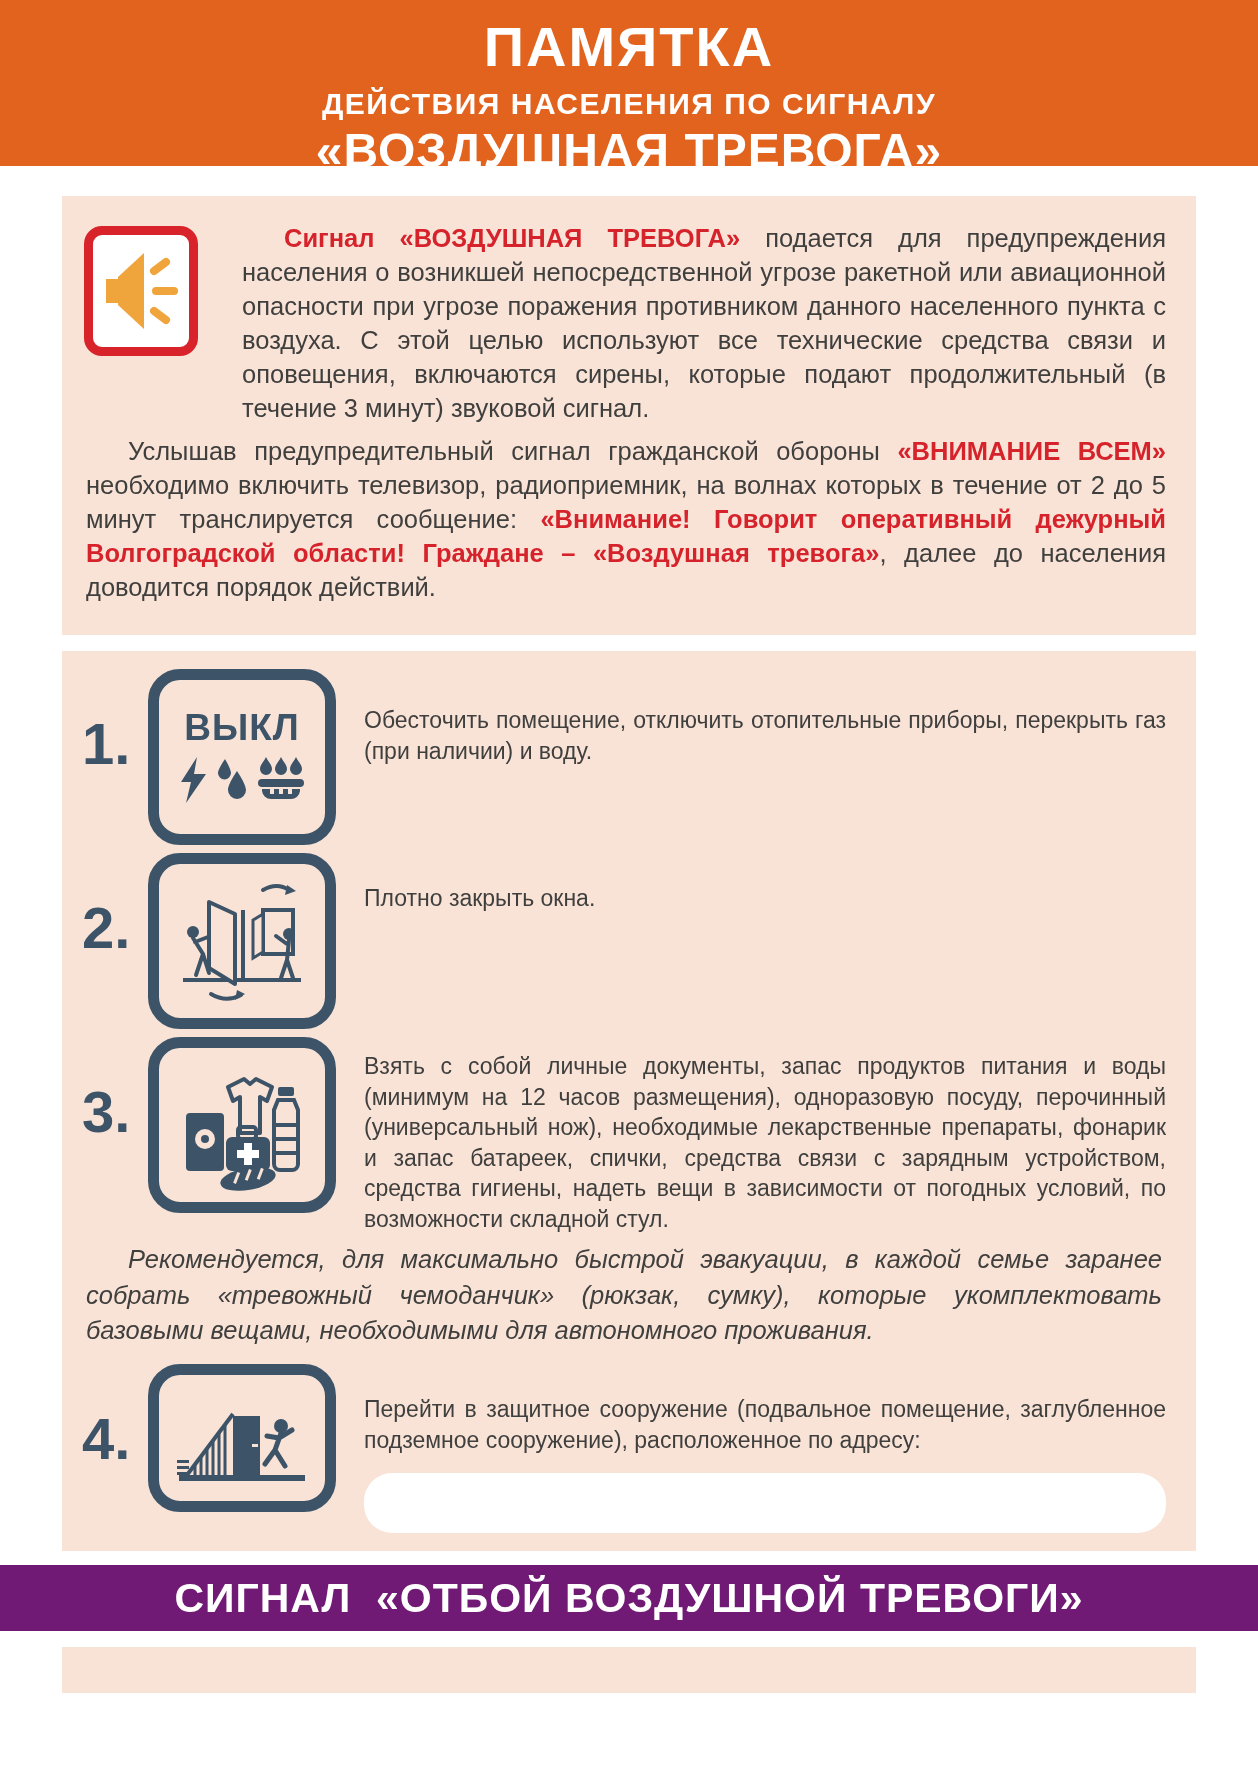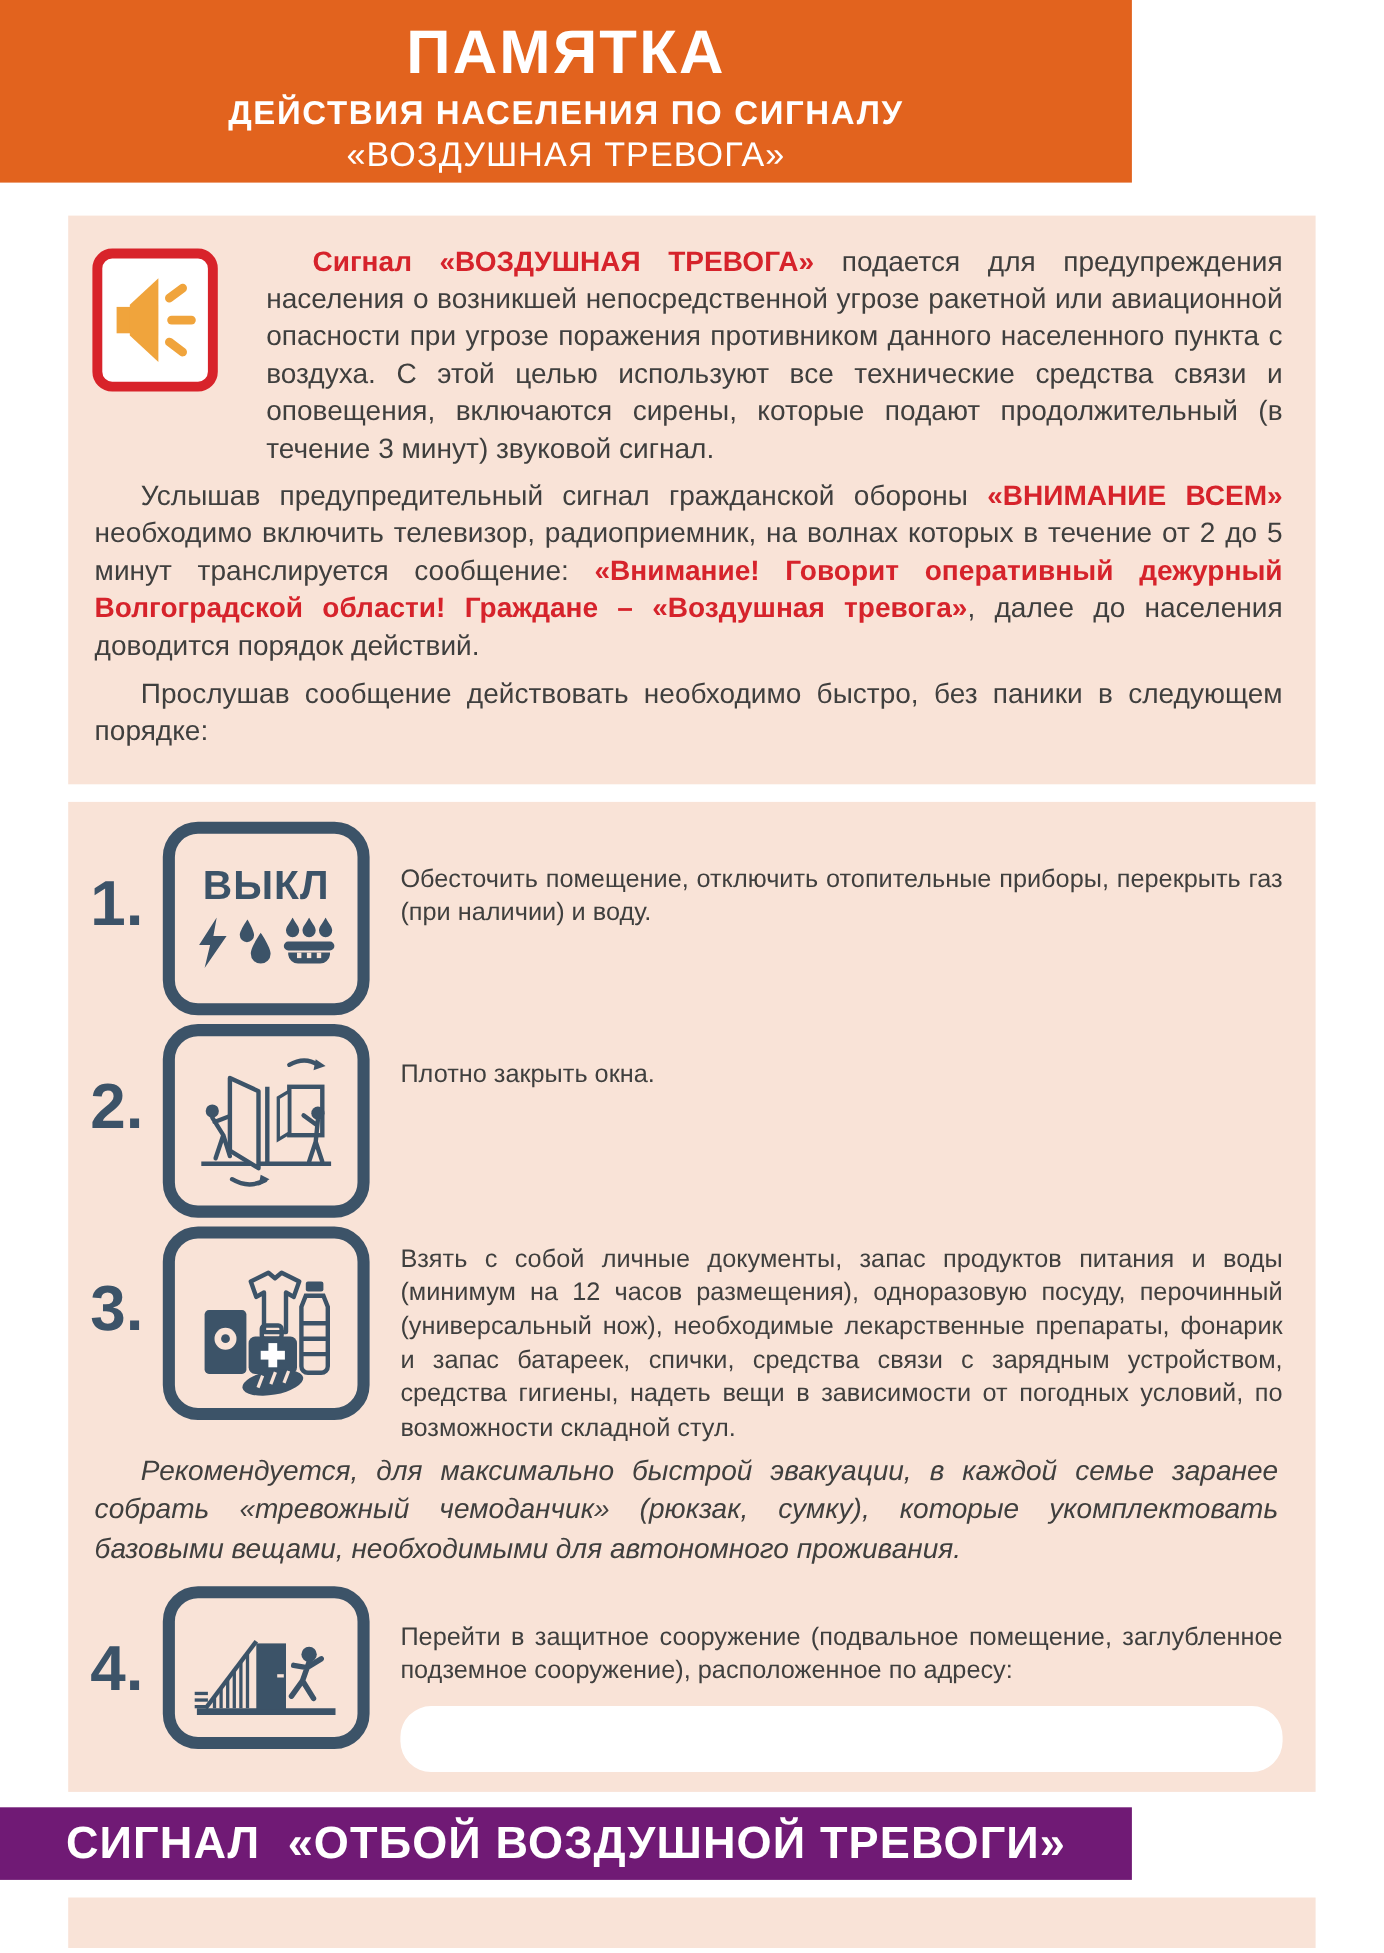--- a/index.html
+++ b/index.html
@@ -1,24 +1,24 @@
 <!DOCTYPE html>
 <html lang="ru"><head>
 <meta charset="utf-8">
 <style>
   * { box-sizing: border-box; }
   body { margin:0; background:#ffffff; font-family:"Liberation Sans", sans-serif; }
   .page { width:1258px; margin:0 auto; background:#ffffff; }
 
   
-  .band { width:1029px; }
+  .band { width:1258px; }
   .header { background:#E2631E; height:166px; color:#ffffff; text-align:center; padding-top:18px; }
   .h-title { font-size:56px; font-weight:bold; letter-spacing:2px; line-height:1.05; }
   .h-sub1  { font-size:30px; font-weight:bold; letter-spacing:1.5px; margin-top:10px; }
-  .h-sub2  { font-size:31px; font-weight:normal; letter-spacing:1px; margin-top:2px; }
+  .h-sub2  { font-size:48px; font-weight:bold; letter-spacing:1px; margin-top:2px; }
 
   .panel { margin:0 62px; background:#F9E3D7; color:#3F3F3E; }
 
   
   .intro { margin-top:30px; position:relative; padding:26px 30px 20px 24px; font-size:25.5px; line-height:1.33; }
   .icon-card { position:absolute; left:22px; top:30px; width:114px; height:130px;
                background:#ffffff; border-radius:18px; display:flex; align-items:center; justify-content:center; }
   .red-card  { border:9px solid #D8232A; }
   .para { margin:0 0 10px 0; text-align:justify; text-indent:42px; }
   .beside { margin-left:156px; }
@@ -67,21 +67,20 @@
       <svg width="78" height="88" viewBox="0 0 78 88" aria-hidden="true">
         <rect x="4" y="32" width="13" height="24" fill="#F0A43C"></rect>
         <polygon points="16,30 42,6 42,82 16,58" fill="#F0A43C"></polygon>
         <line x1="52" y1="24" x2="64" y2="15" stroke="#F0A43C" stroke-width="8" stroke-linecap="round"></line>
         <line x1="54" y1="44" x2="72" y2="44" stroke="#F0A43C" stroke-width="8" stroke-linecap="round"></line>
         <line x1="52" y1="64" x2="64" y2="73" stroke="#F0A43C" stroke-width="8" stroke-linecap="round"></line>
       </svg>
     </div>
     <p class="para beside"><span class="red b">Сигнал «ВОЗДУШНАЯ ТРЕВОГА»</span><span> подается для предупреждения населения о возникшей непосредственной угрозе ракетной или авиационной опасности при угрозе поражения противником данного населенного пункта с воздуха. С этой целью используют все технические средства связи и оповещения, включаются сирены, которые подают продолжительный (в течение 3 минут) звуковой сигнал.</span></p>
     <p class="para"><span>Услышав предупредительный сигнал гражданской обороны </span><span class="red b">«ВНИМАНИЕ ВСЕМ»</span><span> необходимо включить телевизор, радиоприемник, на волнах которых в течение от 2 до 5 минут транслируется сообщение: </span><span class="red b">«Внимание! Говорит оперативный дежурный Волгоградской области! Граждане – «Воздушная тревога»</span><span>, далее до населения доводится порядок действий.</span></p>
-    <p class="para">Прослушав сообщение действовать необходимо быстро, без паники в следующем порядке:</p>
   </section>
 
   <section class="panel steps">
 
     <div class="step">
       <div class="num">1.</div>
       <div class="stepbox">
         <div class="vykl">ВЫКЛ</div>
         <div class="mini-row">
           <span>

